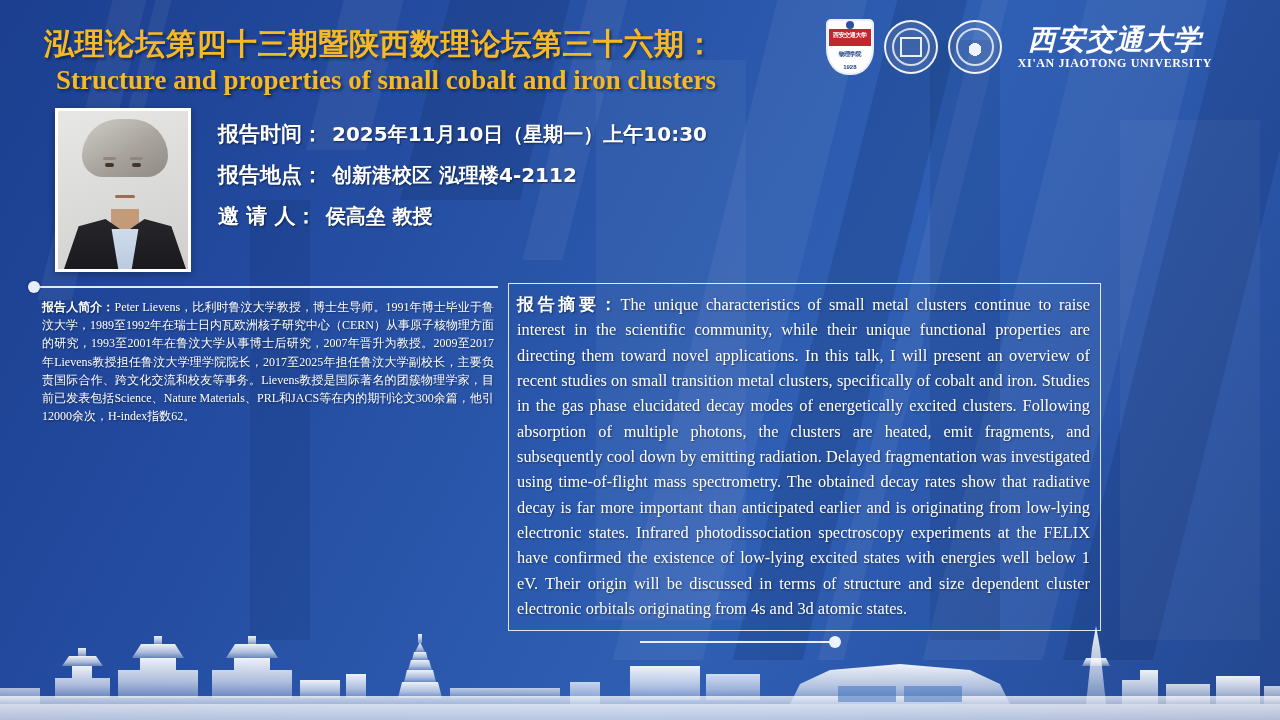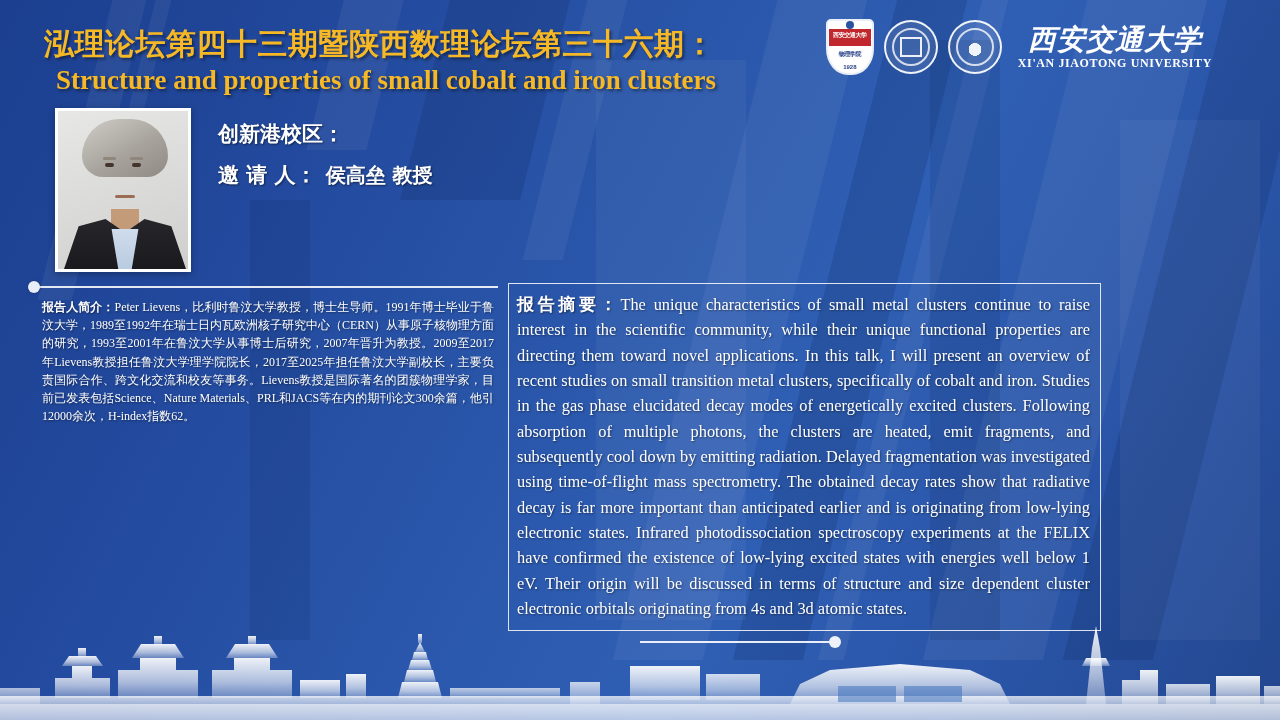--- a/index.html
+++ b/index.html
@@ -418,21 +418,26 @@
       <div class="p-eye r"></div>
       <div class="p-mouth"></div>
       <div class="p-neck"></div>
       <div class="p-suit"></div>
       <div class="p-shirt"></div>
     </div>
   </div>
 
   <div class="info-block">
     <div class="info-line">
-      <span class="info-label">创新港校区：</span>
+      <span class="info-label">报告时间：</span>
+      <span class="info-value">2025年11月10日（星期一）上午10:30</span>
+    </div>
+    <div class="info-line">
+      <span class="info-label">报告地点：</span>
+      <span class="info-value">创新港校区 泓理楼4-2112</span>
     </div>
     <div class="info-line">
       <span class="info-label">邀 请 人：</span>
       <span class="info-value">侯高垒 教授</span>
     </div>
   </div>
 
   <div class="bio-panel">
     <div class="bio-rule">
       <div class="bio-dot"></div>

